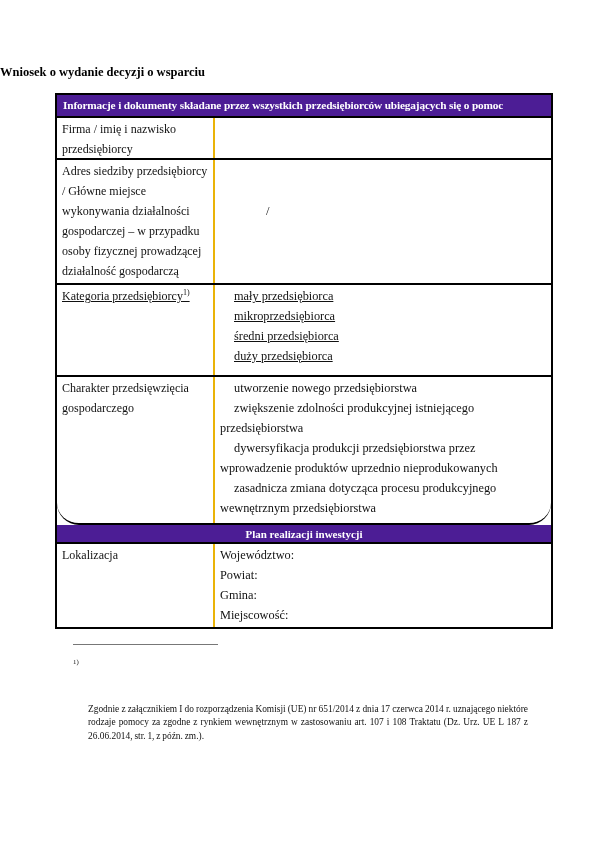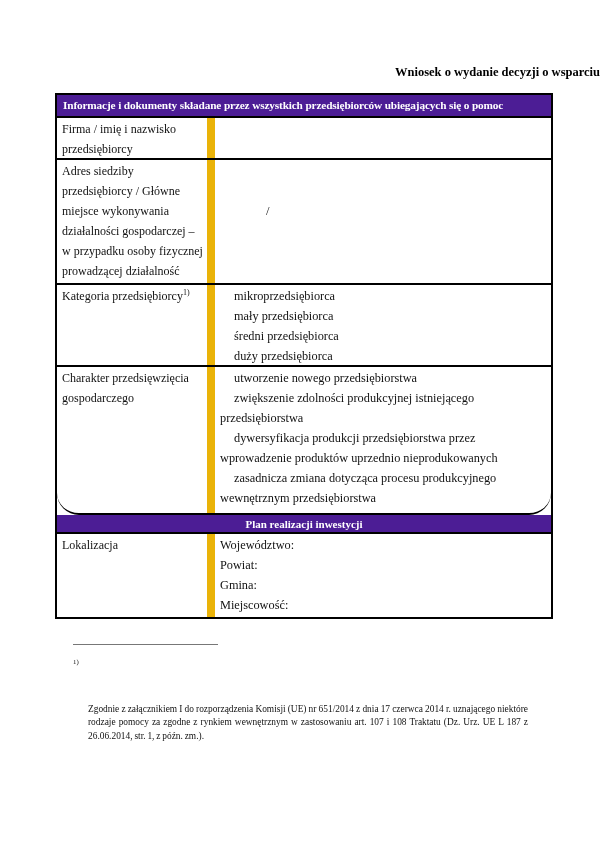--- a/index.html
+++ b/index.html
@@ -8,21 +8,21 @@
     background: #ffffff;
     font-family: "Liberation Serif", "DejaVu Serif", serif;
     color: #111111;
     position: relative;
     overflow: hidden;
   }
   .page { position: absolute; left: 0; top: 0; width: 600px; height: 849px; background: #ffffff; }
 
   .doc-title {
     position: absolute; top: 64px; left: 0; width: 600px;
-    text-align: right; font-weight: bold; font-size: 12.5px; line-height: 16px;
+    text-align: left; font-weight: bold; font-size: 12.5px; line-height: 16px;
     color: #000000;
   }
 
   .form-table {
     position: absolute; left: 55px; top: 93px; width: 498px;
     border: 2px solid #000000; box-sizing: border-box;
     background: #ffffff;
   }
 
   .section-header {
@@ -35,27 +35,27 @@
     letter-spacing: -0.15px; white-space: nowrap; overflow: hidden;
   }
   .sh2 {
     height: 19px; line-height: 18px; font-size: 11px; text-align: center;
   }
 
   .trow { display: flex; box-sizing: border-box; border-bottom: 2px solid #000000; }
   .trow.last { border-bottom: none; border-radius: 19px; }
   .r-firma      { height: 42px; }
   .r-adres      { height: 125px; }
-  .r-kategoria  { height: 82px; }
+  .r-kategoria  { height: 92px; text-decoration: underline; }
   .r-charakter  { height: 148px; border-radius: 22px; }
   .r-lokalizacja{ height: 83px; }
 
   .lcell {
     width: 158px; flex: 0 0 158px; box-sizing: border-box;
-    border-right: 8px solid #eab308;
+    border-right: 2px solid #eab308;
     padding: 1px 2px 0 5px;
     font-size: 12px; line-height: 20px; overflow: hidden;
   }
   .vcell {
     flex: 1; box-sizing: border-box;
     padding: 1px 6px 0 5px;
     font-size: 12.3px; line-height: 20px; overflow: hidden;
   }
   .opt { text-indent: 14px; }
   .field-line { }
@@ -98,22 +98,22 @@
       <div class="vcell">
         <div class="spacer-line"></div>
         <div class="spacer-line"></div>
         <div class="slash-line">/</div>
       </div>
     </div>
 
     <div class="trow r-kategoria">
       <div class="lcell"><span>Kategoria przedsiębiorcy</span><sup class="fnmark">1)</sup></div>
       <div class="vcell">
+        <div class="opt">mały przedsiębiorca</div>
         <div class="opt">mikroprzedsiębiorca</div>
-        <div class="opt">mały przedsiębiorca</div>
         <div class="opt">średni przedsiębiorca</div>
         <div class="opt">duży przedsiębiorca</div>
       </div>
     </div>
 
     <div class="trow r-charakter">
       <div class="lcell">Charakter przedsięwzięcia gospodarczego</div>
       <div class="vcell">
         <div class="opt">utworzenie nowego przedsiębiorstwa</div>
         <div class="opt">zwiększenie zdolności produkcyjnej istniejącego przedsiębiorstwa</div>

